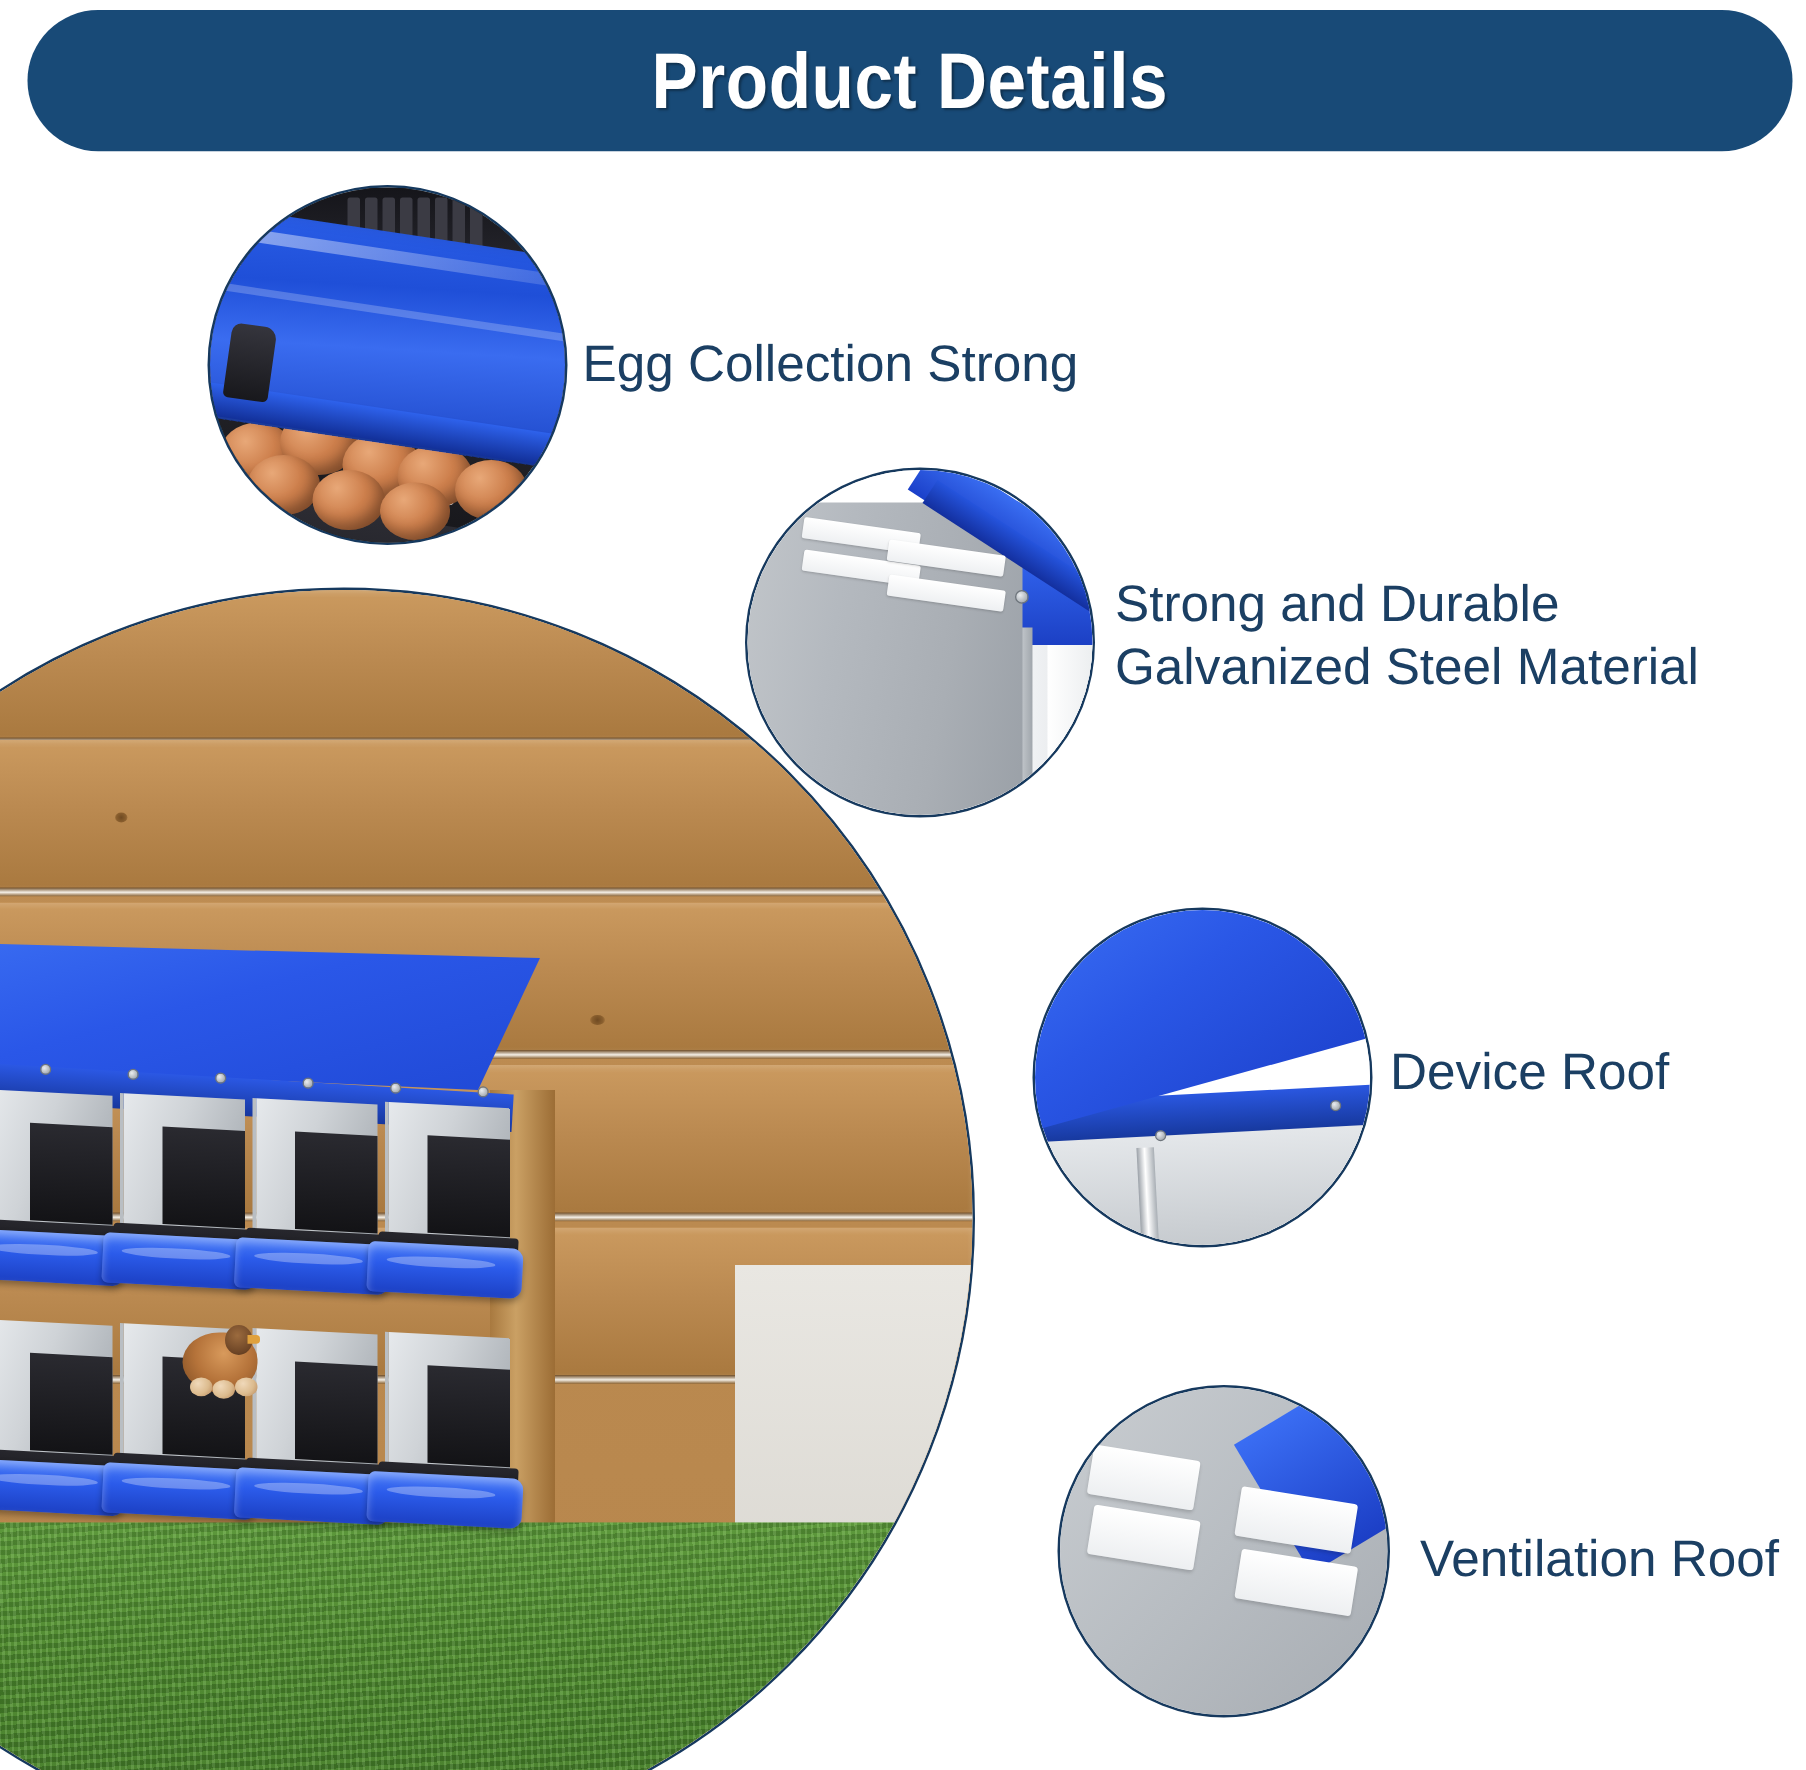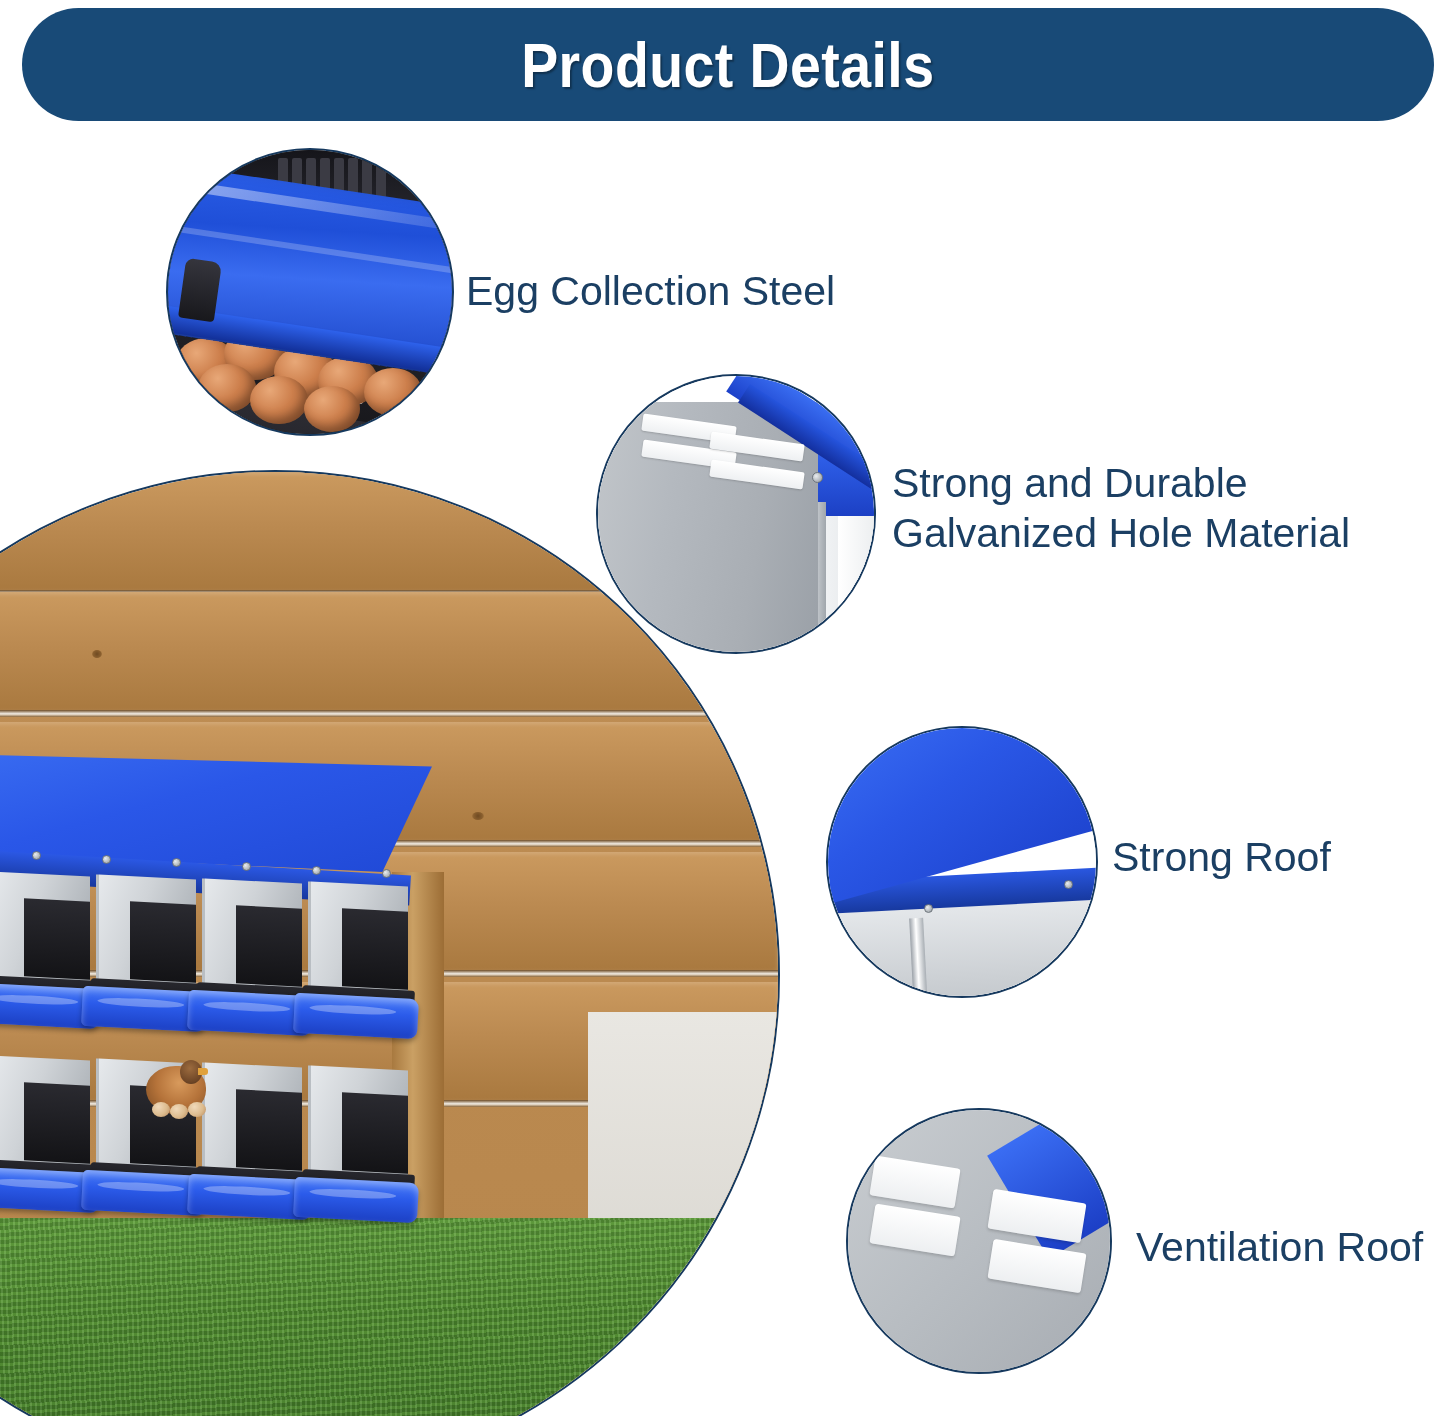--- a/index.html
+++ b/index.html
@@ -378,52 +378,52 @@
           <div class="egg" style="left: 196px; top: 218px; width: 58px; height: 48px;"></div>
           <div class="egg" style="left: 30px; top: 214px; width: 58px; height: 48px;"></div>
           <div class="egg" style="left: 82px; top: 226px; width: 58px; height: 48px;"></div>
           <div class="egg" style="left: 136px; top: 236px; width: 56px; height: 46px;"></div>
         </div>
       <div class="egg-lid"></div>
       <div class="egg-lid-edge"></div>
       <div class="egg-nub"></div>
     </div>
   </div>
-  <div class="label" style="left:466px; top:266px;">Egg Collection Steel</div>
+  <div class="label" style="left:466px; top:266px;">Egg Collection Strong</div>
 
   <div class="circle" id="circle-steel">
     <div class="steel-scene">
       <div class="steel-inner"></div>
       <div class="steel-inner2"></div>
       <div class="steel-roof-face"></div>
       <div class="steel-post"></div>
       <div class="steel-panel"></div>
       <div class="steel-roof"></div>
       <div class="steel-roof2"></div>
       <div class="screw" style="left:214px; top:96px;"></div>
       <div class="vslot" style="left:44px;  top:44px;  width:94px; transform:rotate(8deg);"></div>
       <div class="vslot" style="left:44px;  top:70px;  width:94px; transform:rotate(8deg);"></div>
       <div class="vslot" style="left:112px; top:62px;  width:94px; transform:rotate(8deg);"></div>
       <div class="vslot" style="left:112px; top:90px;  width:94px; transform:rotate(8deg);"></div>
     </div>
   </div>
   <div class="label" style="left:892px; top:458px;">Strong and Durable
-Galvanized Hole Material</div>
+Galvanized Steel Material</div>
 
   <div class="circle" id="circle-roof">
     <div class="roof-scene">
       <div class="roof-wall"></div>
       <div class="roof-divider"></div>
       <div class="roof-side"></div>
       <div class="roof-top"></div>
       <div class="screw" style="left:96px; top:176px; width:9px; height:9px;"></div>
       <div class="screw" style="left:236px; top:152px; width:9px; height:9px;"></div>
     </div>
   </div>
-  <div class="label" style="left:1112px; top:832px;">Strong Roof</div>
+  <div class="label" style="left:1112px; top:832px;">Device Roof</div>
 
   <div class="circle" id="circle-vent">
     <div class="vent-scene">
       <div class="vent-blue"></div>
       <div class="vslot-big" style="left:24px;  top:52px;  width:86px; transform:rotate(9deg);"></div>
       <div class="vslot-big" style="left:24px;  top:100px; width:86px; transform:rotate(9deg);"></div>
       <div class="vslot-big" style="left:142px; top:86px;  width:94px; transform:rotate(9deg);"></div>
       <div class="vslot-big" style="left:142px; top:136px; width:94px; transform:rotate(9deg);"></div>
     </div>
   </div>

